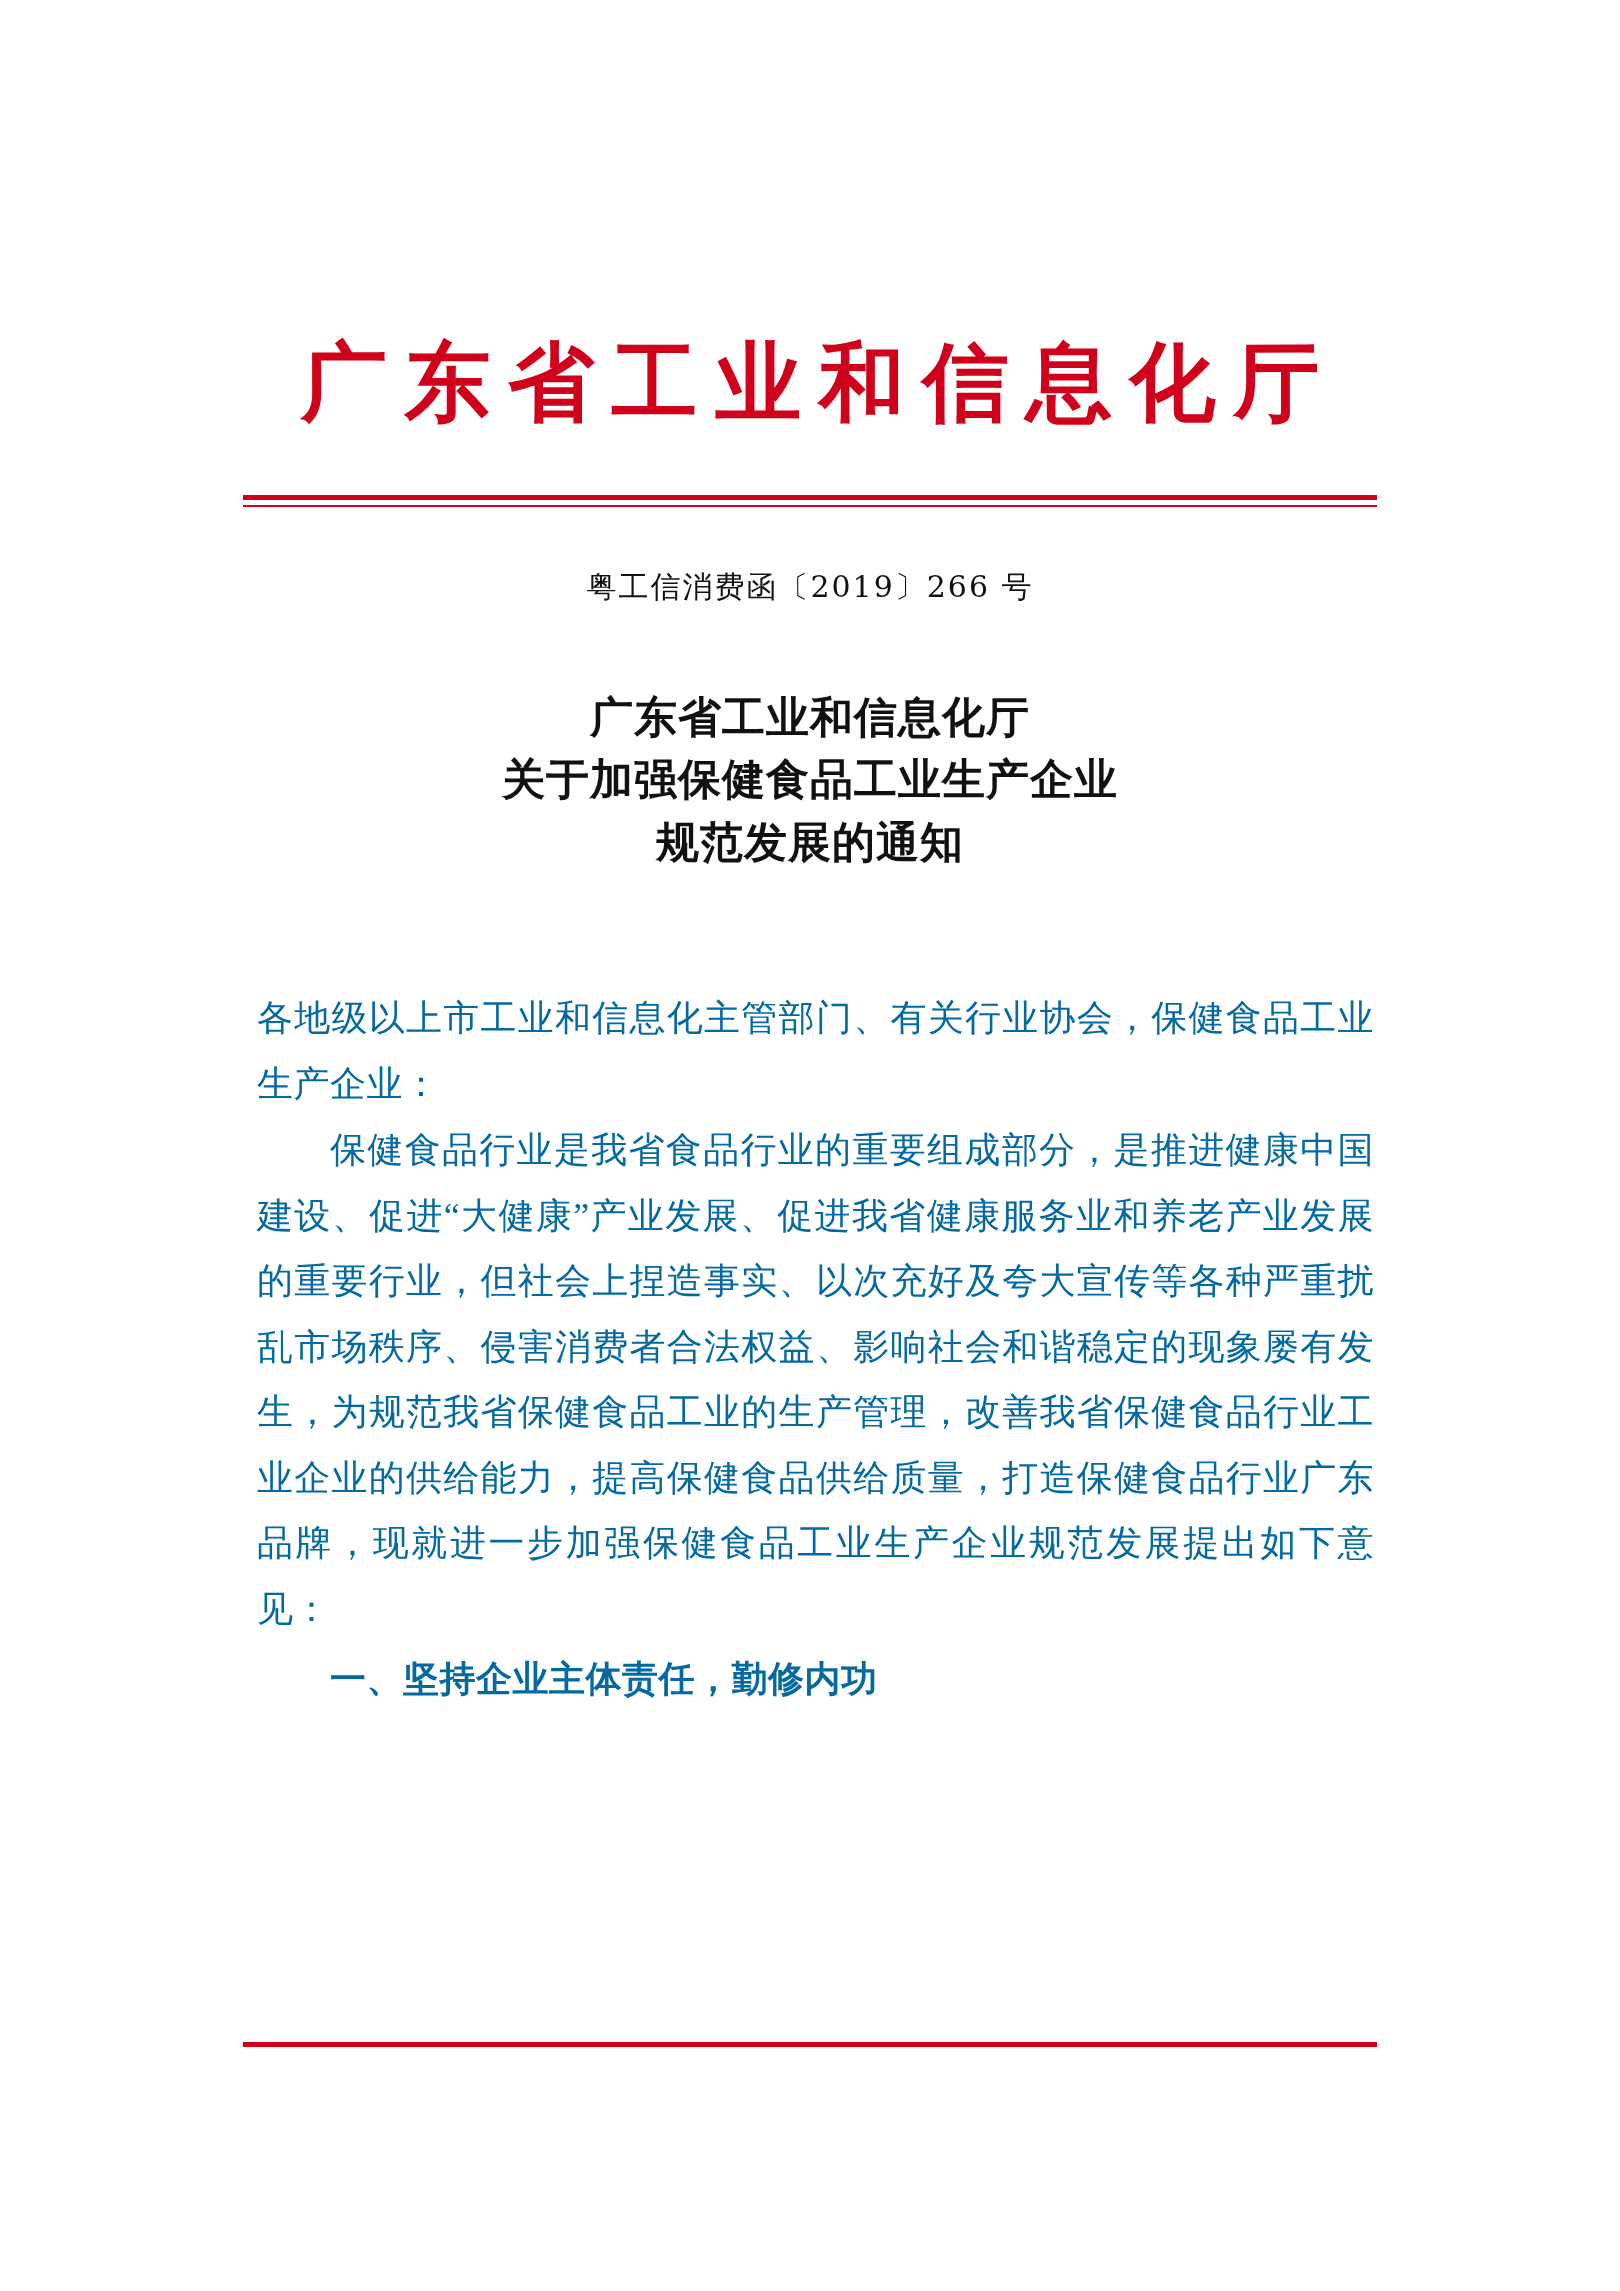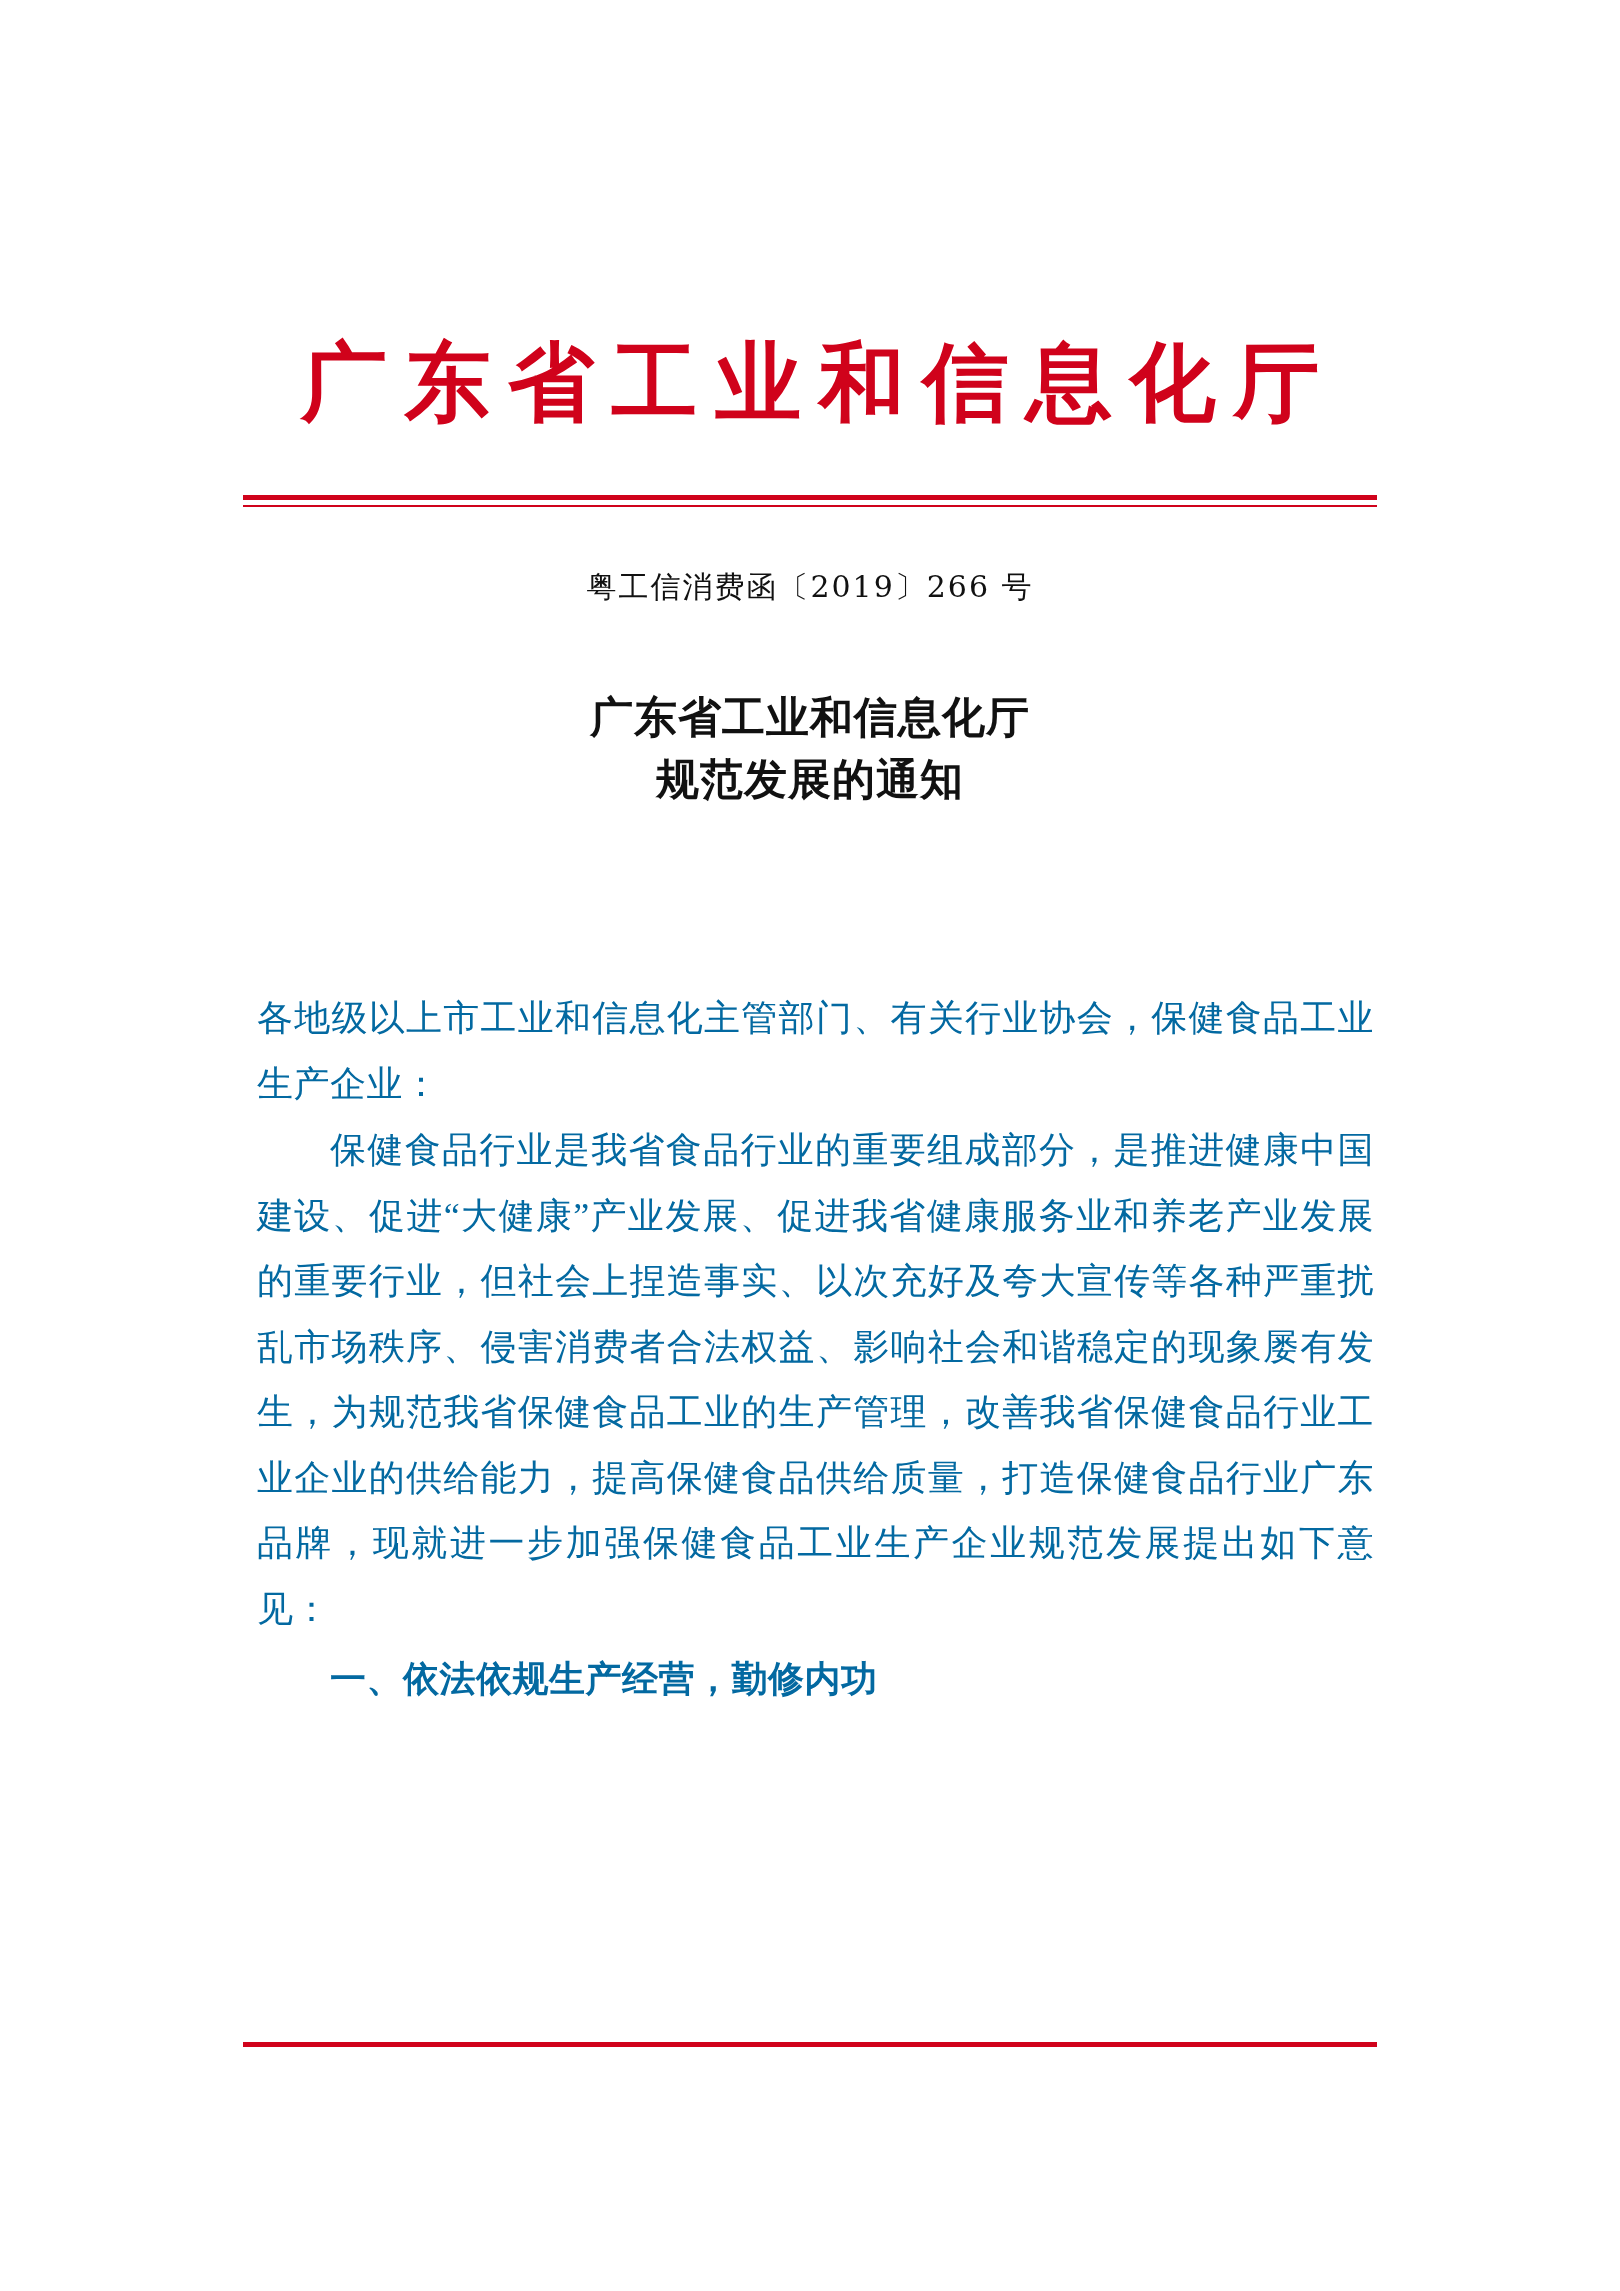--- a/index.html
+++ b/index.html
@@ -137,25 +137,26 @@
 
   <div class="rule-double">
     <div class="r1"></div>
     <div class="r2"></div>
   </div>
 
   <div class="doc-number">粤工信消费函〔2019〕266 号</div>
 
   <div class="title-block">
     <div class="title-line">广东省工业和信息化厅</div>
+    <div class="title-line">关于加强保健食品工业生产企业</div>
     <div class="title-line">规范发展的通知</div>
   </div>
 
   <div class="body-text">
     <p class="p">各地级以上市工业和信息化主管部门、有关行业协会，保健食品工业生产企业：</p>
     <p class="p indent">保健食品行业是我省食品行业的重要组成部分，是推进健康中国建设、促进“大健康”产业发展、促进我省健康服务业和养老产业发展的重要行业，但社会上捏造事实、以次充好及夸大宣传等各种严重扰乱市场秩序、侵害消费者合法权益、影响社会和谐稳定的现象屡有发生，为规范我省保健食品工业的生产管理，改善我省保健食品行业工业企业的供给能力，提高保健食品供给质量，打造保健食品行业广东品牌，现就进一步加强保健食品工业生产企业规范发展提出如下意见：</p>
-    <p class="p section-head">一、依法依规生产经营，勤修内功</p>
+    <p class="p section-head">一、坚持企业主体责任，勤修内功</p>
   </div>
 
   <div class="rule-bottom"></div>
 
 </div>
 
 
 </body></html>

